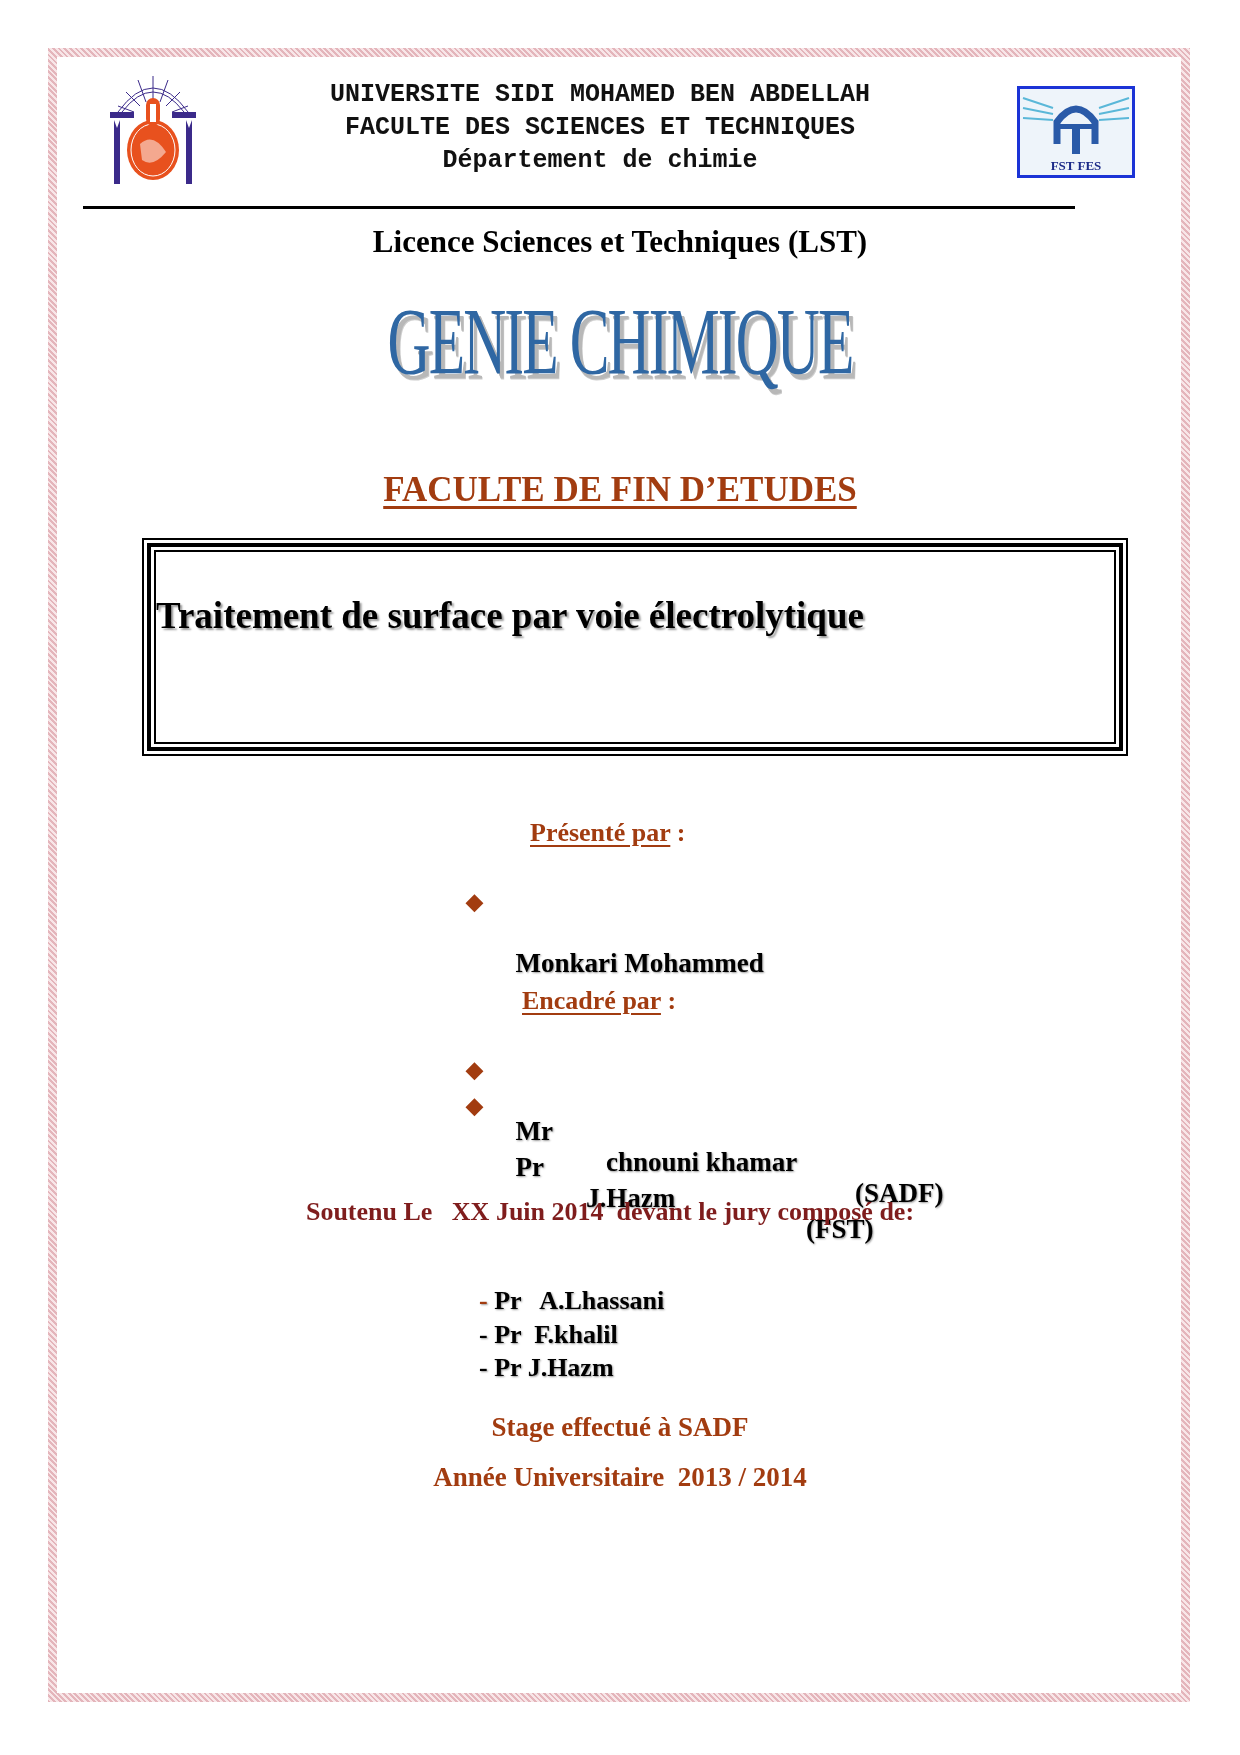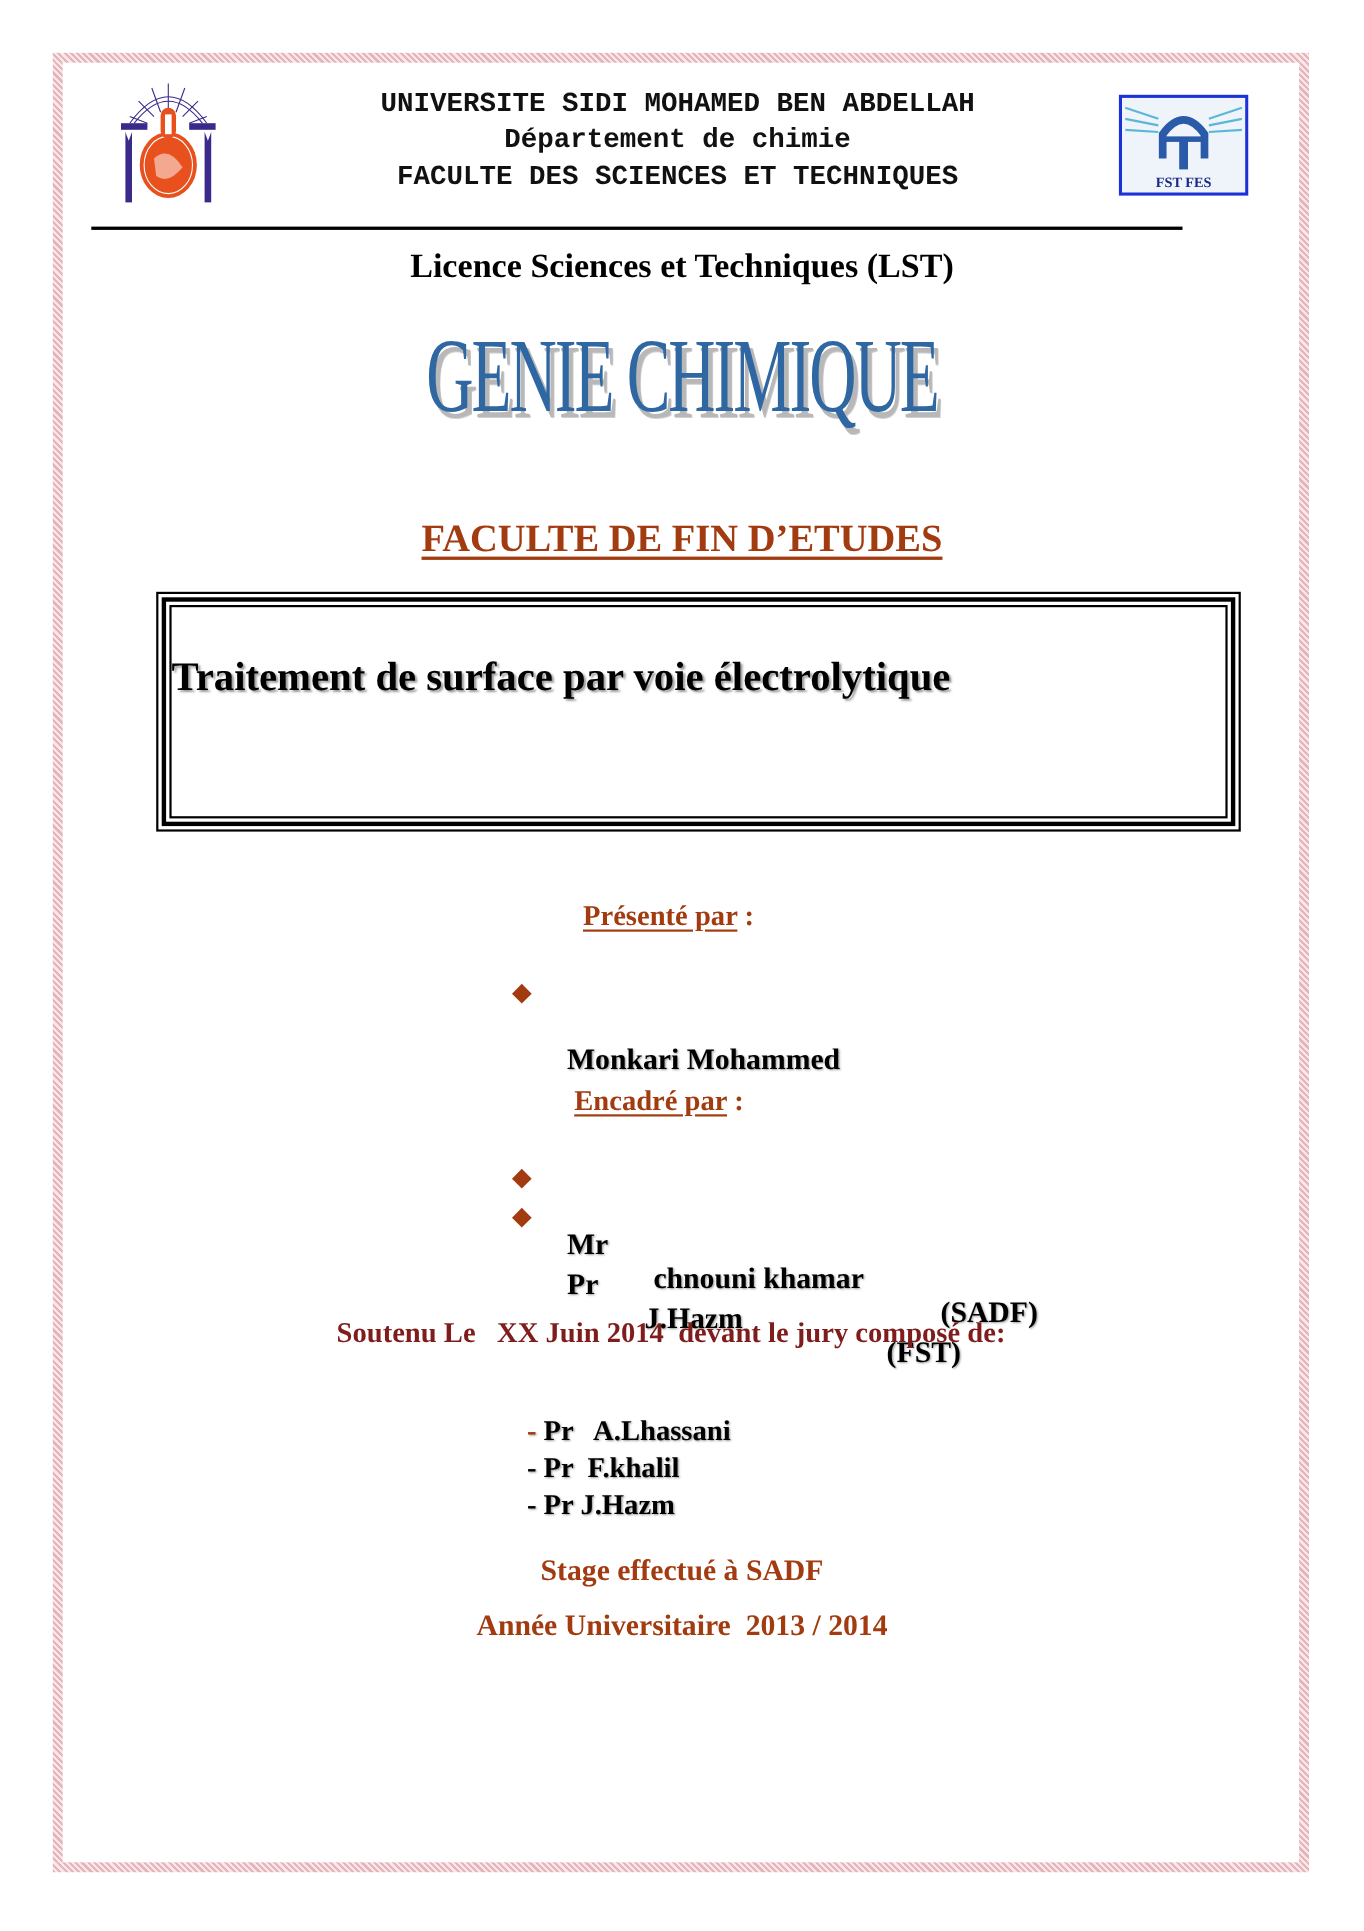--- a/index.html
+++ b/index.html
@@ -9,21 +9,21 @@
   }
   .page-border {
     position:absolute; left:48px; top:48px; width:1142px; height:1654px;
     box-sizing:border-box;
     border:9px solid transparent;
     border-image: repeating-linear-gradient(45deg, #e4b5bb 0 2px, #f8e6e8 2px 4px) 9;
   }
   .logo-left { position:absolute; left:108px; top:72px; width:90px; height:114px; }
   .logo-right { position:absolute; left:1017px; top:86px; width:118px; height:92px; }
   .header-text {
-    position:absolute; left:246px; top:78px; width:740px; text-align:center;
+    position:absolute; left:230px; top:78px; width:740px; text-align:center;
     font-family:"Liberation Mono", monospace; font-weight:bold; font-size:25px; line-height:33px; color:#111;
   }
   .header-rule { position:absolute; left:83px; top:206px; width:992px; height:3px; background:#000; }
   .lst {
     position:absolute; left:0; width:1240px; top:224px; text-align:center;
     font-weight:bold; font-size:31px;
   }
   .genie {
     position:absolute; left:0; width:1240px; top:292px; text-align:center;
     font-family:"Liberation Serif", serif; font-size:96px; line-height:100px;
@@ -92,22 +92,22 @@
   <path d="M78 48 L81 56 L84 48 Z" fill="#fff"></path>
   <ellipse cx="45" cy="78" rx="26" ry="30" fill="#e8511e"></ellipse>
   <ellipse cx="45" cy="78" rx="22" ry="26" fill="none" stroke="#fff" stroke-width="1"></ellipse>
   <rect x="38" y="26" width="14" height="28" rx="7" fill="#e8511e"></rect>
   <rect x="42" y="32" width="6" height="18" fill="#fff"></rect>
   <path d="M32 72 Q45 60 58 80 Q45 96 34 88 Z" fill="#fff" opacity="0.5"></path>
 </svg>
 
 <div class="header-text">
   <div>UNIVERSITE SIDI MOHAMED BEN ABDELLAH</div>
+  <div>FACULTE DES SCIENCES ET TECHNIQUES</div>
   <div>Département de chimie</div>
-  <div>FACULTE DES SCIENCES ET TECHNIQUES</div>
 </div>
 
 <svg class="logo-right" viewBox="0 0 118 92">
   <rect x="1.5" y="1.5" width="115" height="89" fill="#eef4fa" stroke="#1b33d6" stroke-width="3"></rect>
   <g stroke="#5ab7d8" stroke-width="2">
     <line x1="6" y1="12" x2="36" y2="22"></line>
       <line x1="6" y1="22" x2="36" y2="28"></line>
       <line x1="6" y1="32" x2="36" y2="34"></line>
     <line x1="112" y1="12" x2="82" y2="22"></line>
       <line x1="112" y1="22" x2="82" y2="28"></line>
@@ -142,21 +142,21 @@
   <span class="bullet">◆</span>
   <span>Monkari Mohammed</span>
 </div>
 
 <div class="section-label" style="left:522px; top:986px;">
   <span class="ul">Encadré par</span><span> :</span>
 </div>
 <div class="person" style="left:502px; top:1054px; width:450px;">
   <span class="bullet">◆</span>
   <span>Mr</span>
-  <span style="position:absolute; left:92px;">chnouni khamar</span>
+  <span style="position:absolute; left:104px;">chnouni khamar</span>
   <span style="position:absolute; left:353px;">(SADF)</span>
 </div>
 <div class="person" style="left:502px; top:1090px; width:450px;">
   <span class="bullet">◆</span>
   <span>Pr</span>
   <span style="position:absolute; left:84px;">J.Hazm</span>
   <span style="position:absolute; left:304px;">(FST)</span>
 </div>
 
 <div class="soutenu">Soutenu Le   XX Juin 2014  devant le jury composé de:</div>

